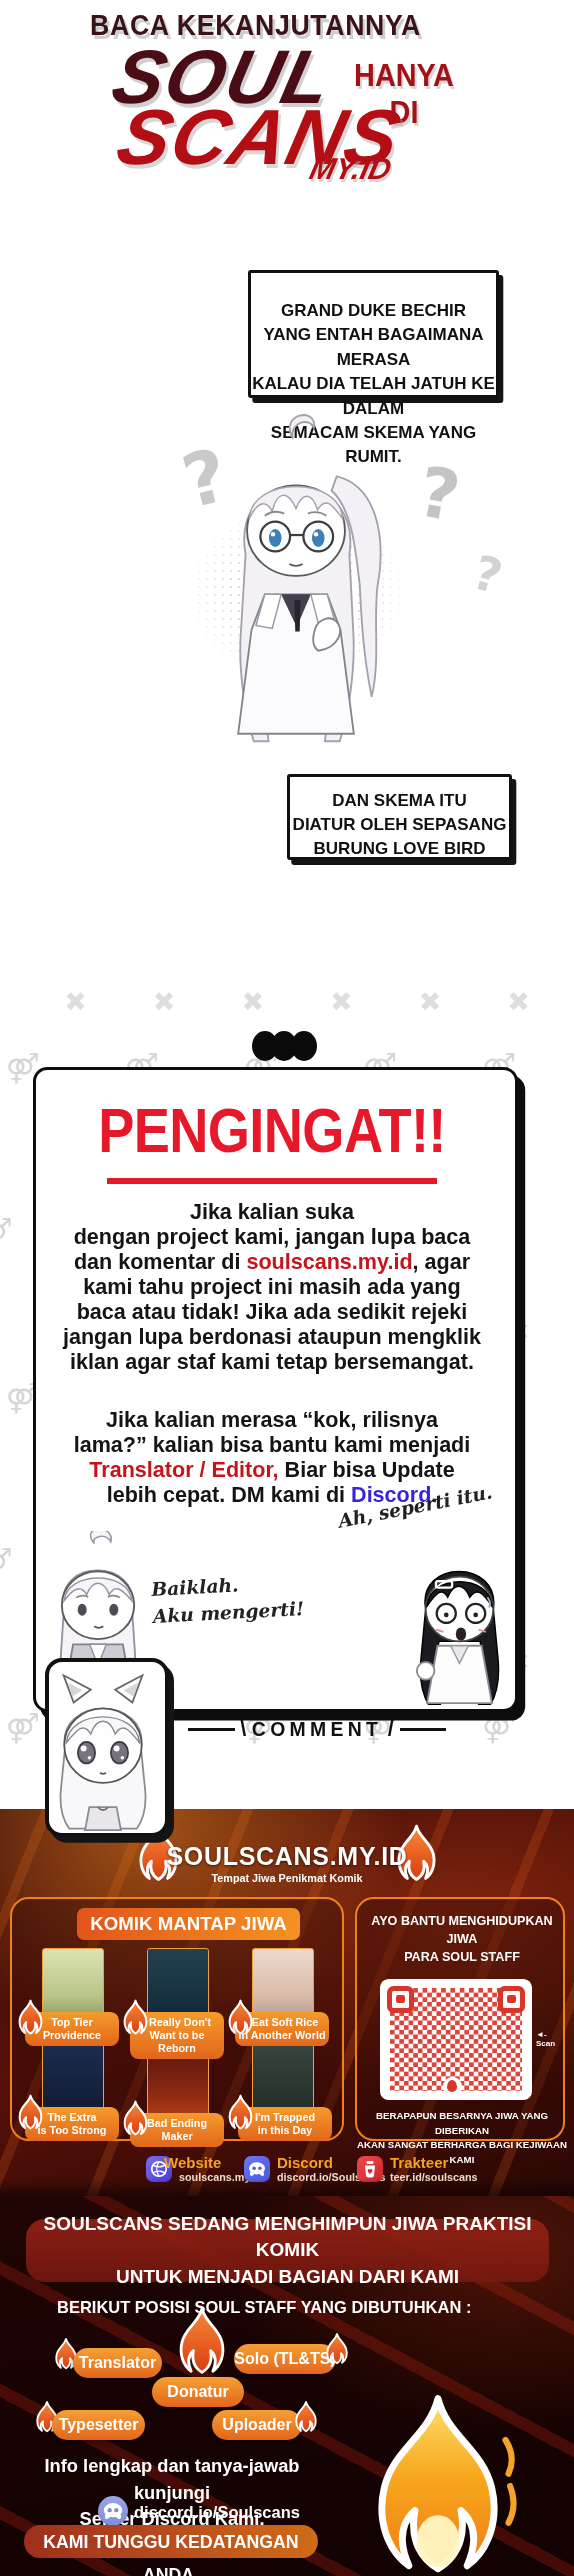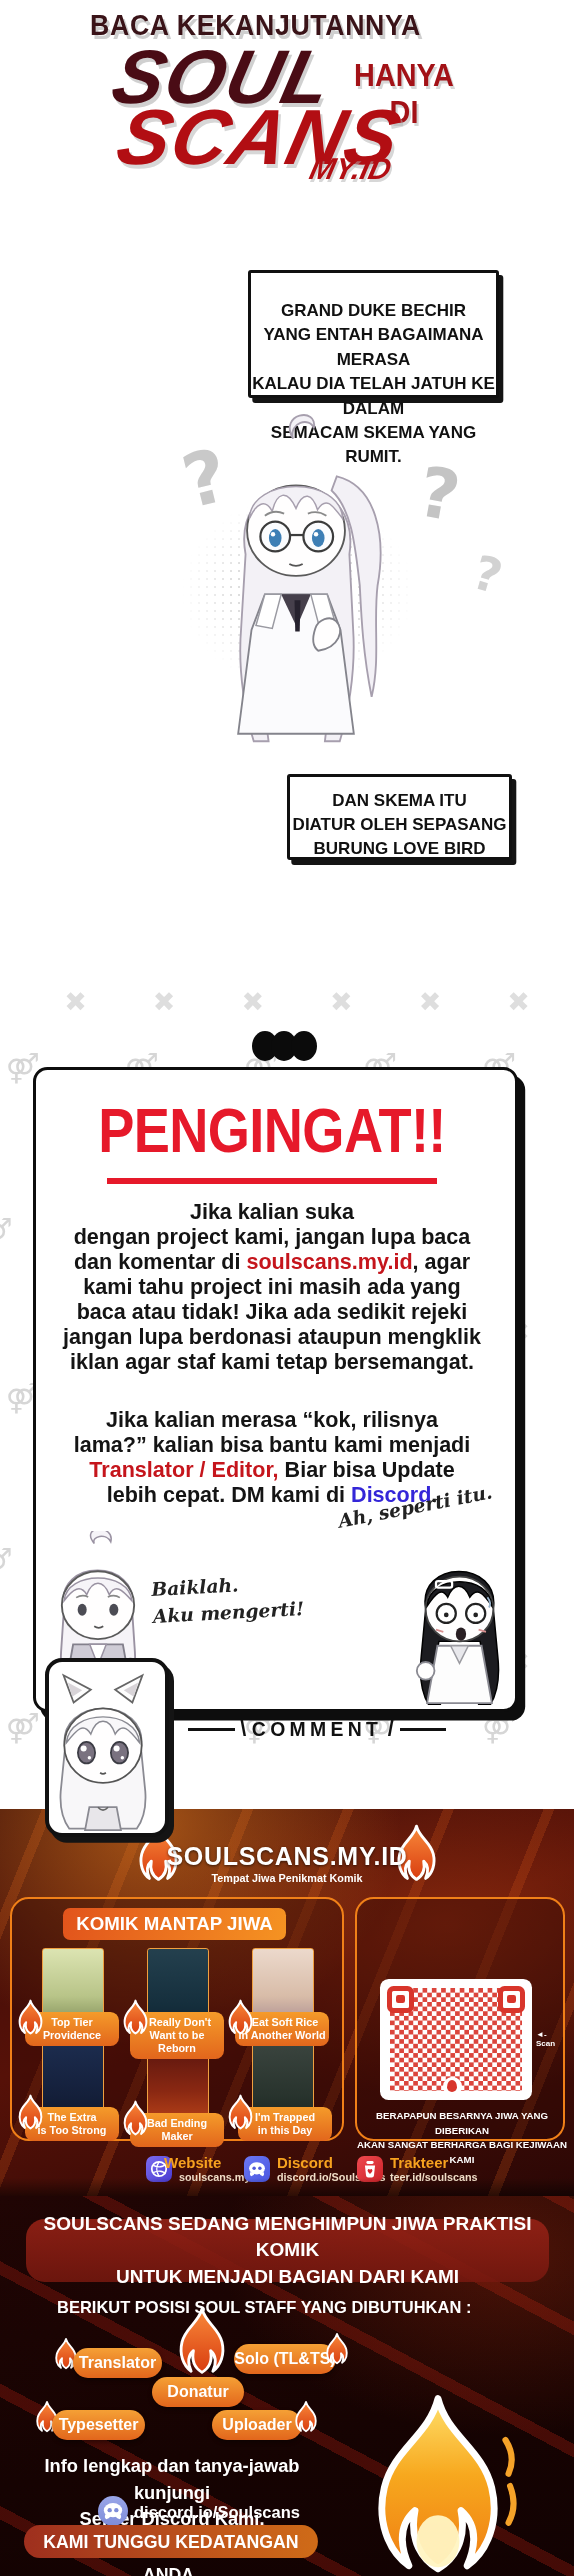--- a/index.html
+++ b/index.html
@@ -73,21 +73,21 @@
         repeating-linear-gradient(112deg, transparent 0 39px, rgba(225,95,25,.22) 39px 49px, transparent 49px 93px),
         linear-gradient(160deg,#3a0c08,#561108 45%,#2a0705);}
   #f1:after{content:"";position:absolute;left:0;bottom:0;width:100%;height:18.7px;
       background:linear-gradient(transparent,rgba(0,0,0,.55));}
   .site{left:0;top:33px;width:574px;font-size:25px;font-weight:800;color:#fff;letter-spacing:0.7px;
         text-shadow:0 1.4px 2.9px rgba(0,0,0,.6);}
   .tagl{left:0;top:63px;width:574px;font-size:10.8px;font-weight:800;color:#fff;}
   .panel{border:2.2px solid #f08018;border-radius:18.7px;background:rgba(46,8,4,.38);box-sizing:border-box;}
   #pl{left:10px;top:88px;width:334px;height:244px;}
   #pr{left:355px;top:88px;width:210px;height:244px;}
-  .kpill{left:51px;top:8.6px;width:223px;height:32px;border-radius:7.2px;line-height:32px;
+  .kpill{left:65px;top:8.6px;width:223px;height:32px;border-radius:7.2px;line-height:32px;
         background:linear-gradient(100deg,#e2541c,#f59322);font-size:18.7px;font-weight:800;color:#fff;}
   .cover{width:62px;height:88px;border:1.4px solid #f0a040;border-radius:2.9px;box-sizing:border-box;}
   .clabel{width:94px;border-radius:8.6px;background:linear-gradient(180deg,#f59b2a,#e2661c);
         color:#fff;font-size:10.8px;font-weight:700;line-height:1.18;padding:4.3px 1.4px;box-sizing:border-box;}
   .flame-sm{position:absolute;}
   .prt{left:0;top:14.4px;width:210px;font-size:12.6px;font-weight:800;color:#fff;line-height:1.4;}
   .qrcard{left:23px;top:80px;width:152px;height:121px;background:#fff;border-radius:8.6px;}
   .qrgrid{position:absolute;left:10px;top:8.6px;right:10px;bottom:8.6px;
         background:repeating-conic-gradient(#d8352b 0% 25%, transparent 0% 50%) 0 0/9.3px 9.3px;opacity:.92;}
   .fnd{position:absolute;width:27px;height:27px;background:#fff;border:5px solid #d8352b;
@@ -337,20 +337,22 @@
         </svg>
       <svg class="flame-sm" style="left:109px;top:201px;" width="29" height="37" viewBox="30 0 196 240">
           <use href="#flameShape" fill="url(#fgrad2)" stroke="#fff" stroke-width="14" stroke-linejoin="round"></use>
         </svg>
       <svg class="flame-sm" style="left:214px;top:195px;" width="29" height="37" viewBox="30 0 196 240">
           <use href="#flameShape" fill="url(#fgrad2)" stroke="#fff" stroke-width="14" stroke-linejoin="round"></use>
         </svg>
     </div>
 
     <div class="abs panel" id="pr">
+      <div class="abs ctr prt preline">AYO BANTU MENGHIDUPKAN JIWA
+PARA SOUL STAFF</div>
       <div class="abs qrcard">
         <div class="qrgrid"></div>
         <div class="fnd" style="left:7.2px;top:6.5px;"></div>
         <div class="fnd" style="right:7.2px;top:6.5px;"></div>
         <div class="qlogo"></div>
       </div>
       <div class="abs scan">◄-Scan</div>
       <div class="abs ctr dnote preline">BERAPAPUN BESARNYA JIWA YANG DIBERIKAN
 AKAN SANGAT BERHARGA BAGI KEJIWAAN KAMI</div>
     </div>

